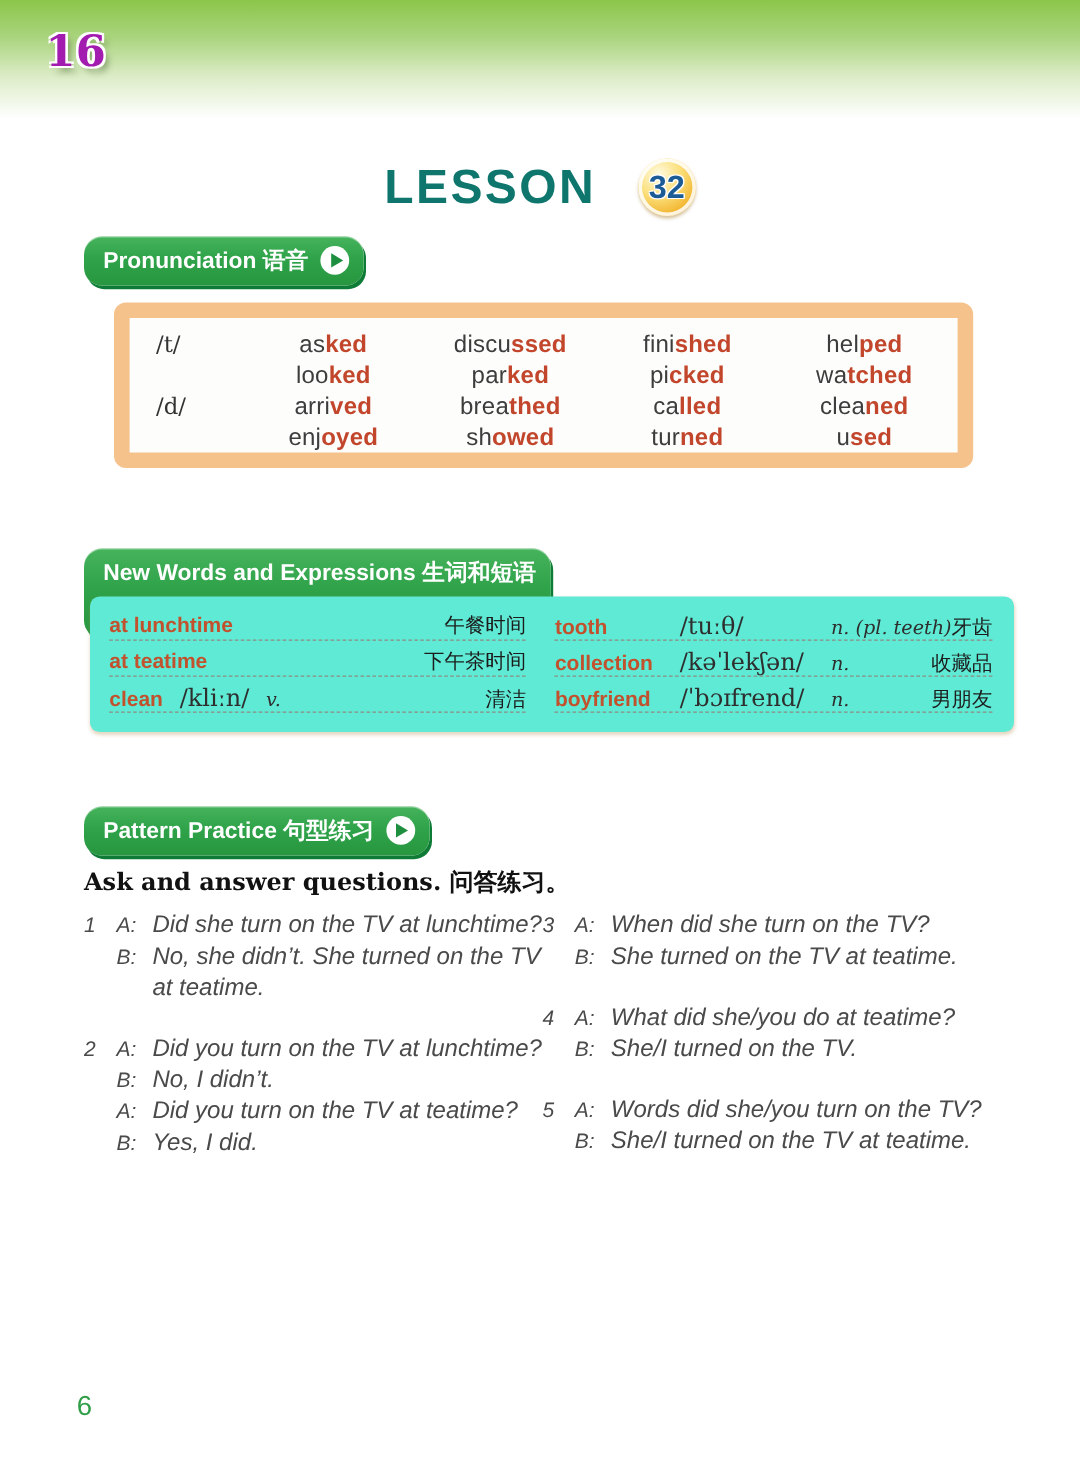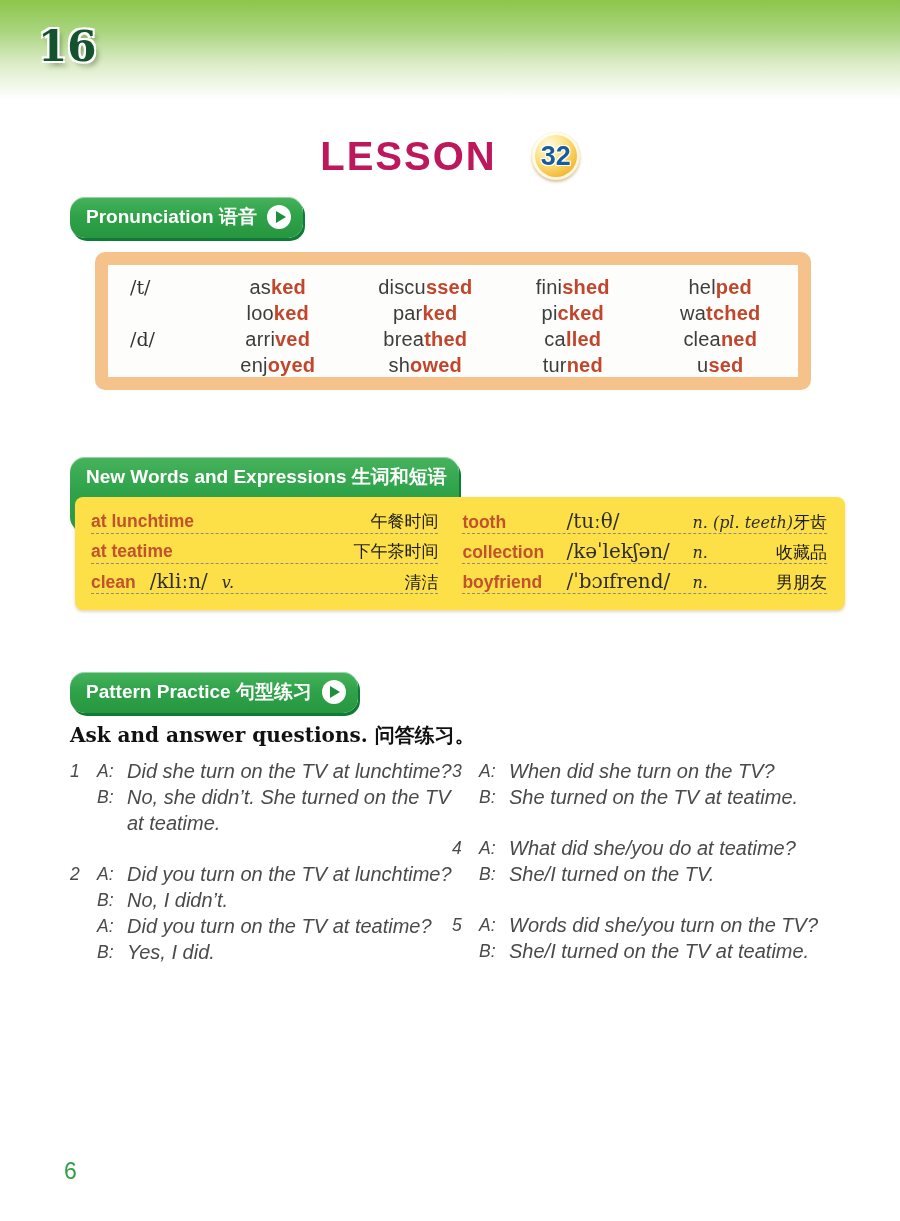--- a/index.html
+++ b/index.html
@@ -13,28 +13,28 @@
     position:absolute; left:0; top:0; width:900px; height:110px;
     background:linear-gradient(180deg,#8cc64a 0%, #a9d47d 28%, #dcecc7 58%, #ffffff 90%);
   }
   .unit-logo { position:absolute; left:38px; top:22px; display:flex; align-items:baseline; gap:10px; }
   .unit-word {
     font-family:"DejaVu Serif", serif; font-weight:bold; font-size:40px; letter-spacing:3px;
     color:#169a47;
     text-shadow:-2px -2px 0 #fff, 2px -2px 0 #fff, -2px 2px 0 #fff, 2px 2px 0 #fff, 4px 5px 5px rgba(60,90,40,.45);
   }
   .unit-num {
-    font-family:"DejaVu Serif", serif; font-weight:bold; font-size:42px;
-    color:#14532d;
+    font-family:"DejaVu Serif", serif; font-weight:bold; font-size:36px;
+    color:#a21caf;
     text-shadow:-2px -2px 0 #fff, 2px -2px 0 #fff, -2px 2px 0 #fff, 2px 2px 0 #fff, 4px 5px 5px rgba(60,90,40,.45);
   }
   
   .lesson { position:absolute; left:0; top:132px; width:900px; text-align:center; }
   .lesson-inner { display:inline-flex; align-items:center; gap:16px; }
-  .lesson-word { font-size:40px; font-weight:800; color:#be185d; letter-spacing:2px; }
+  .lesson-word { font-size:40px; font-weight:800; color:#0f766e; letter-spacing:2px; }
   .lesson-badge {
     width:48px; height:48px; border-radius:50%;
     background:radial-gradient(circle at 35% 28%, #fffbe2 0%, #fbdf7a 40%, #f2b32c 75%, #dd9514 100%);
     box-shadow:inset 0 0 0 3px rgba(255,255,255,.85), 0 2px 3px rgba(150,100,0,.4);
     display:flex; align-items:center; justify-content:center;margin-left:19px;
   }
   .lesson-badge span {
     font-size:27px; font-weight:800; color:#1b5b96;
     text-shadow:-1px -1px 0 #fff, 1px -1px 0 #fff, -1px 1px 0 #fff, 1px 1px 0 #fff;
   }
@@ -60,21 +60,21 @@
     background:#fdfdfb; border:13px solid #f6c28c; border-radius:10px;
     padding:9px 4px 6px 4px;
   }
   .pron-row { display:grid; grid-template-columns:92px 1fr 1fr 1fr 1fr; align-items:center; height:26px; }
   .pron-label { font-family:"DejaVu Serif", serif; font-size:19px; color:#333333; padding-left:18px; }
   .pron-word { text-align:center; font-size:20px; font-weight:500; color:#3d3d3d; letter-spacing:.2px; }
   .pron-word .hl { color:#c2462c; font-weight:600; }
   
   .nw-panel {
     position:absolute; left:75px; top:497px; width:770px; height:113px;
-    background:#fde047; border-radius:8px; box-shadow:0 2px 3px rgba(180,140,80,.35);
+    background:#5eead4; border-radius:8px; box-shadow:0 2px 3px rgba(180,140,80,.35);
     padding:11px 18px 0 16px; display:flex; gap:24px;
   }
   .nw-col { flex:1 1 0; }
   .nw-row {
     display:flex; align-items:baseline; height:26px; line-height:26px;
     border-bottom:1.5px dashed #8f8b82; margin-bottom:4px;
   }
   .nw-head { font-size:17.5px; font-weight:700; color:#c2512e; white-space:nowrap; }
   .nw-phon { font-family:"DejaVu Serif", serif; font-size:20px; color:#2e2e2e; margin-left:14px; white-space:nowrap; }
   .nw-phon:empty { margin-left:0; }

